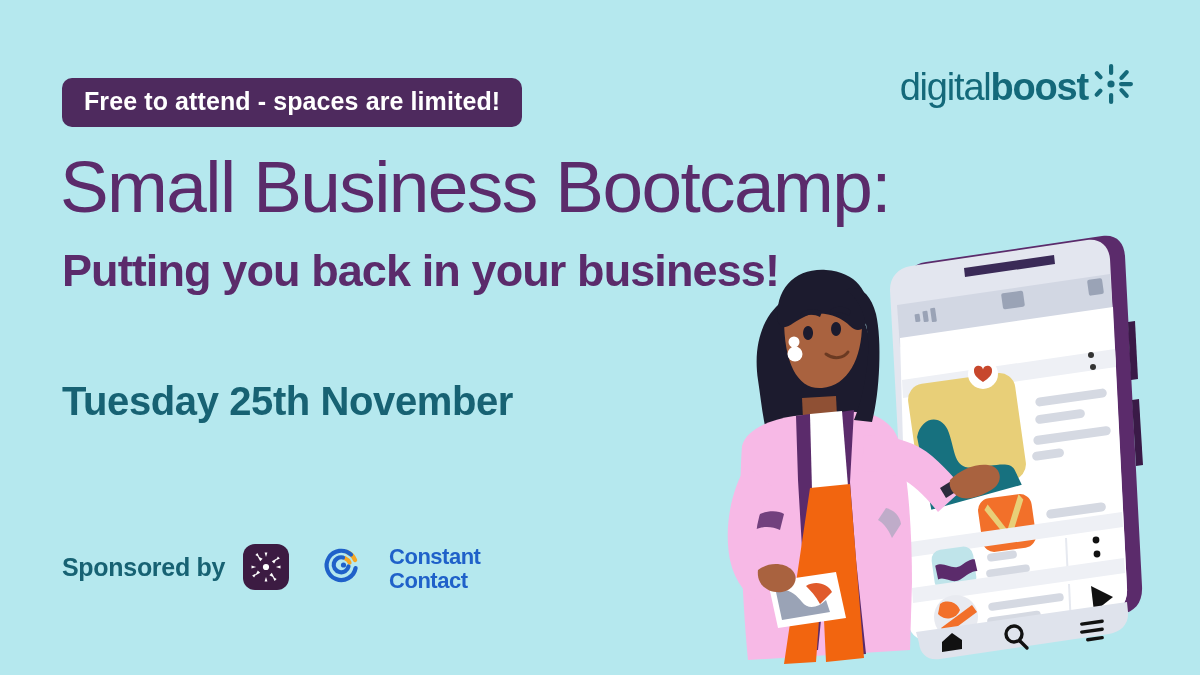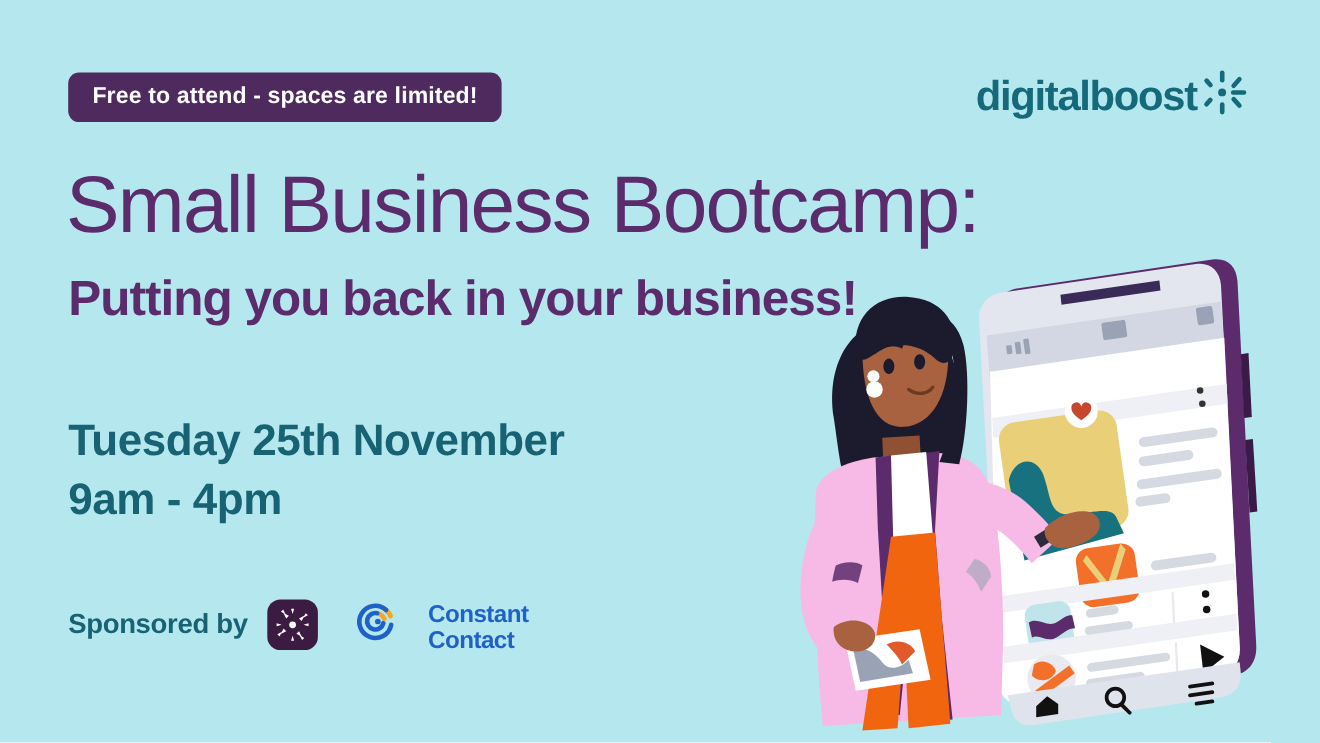--- a/index.html
+++ b/index.html
@@ -13,26 +13,26 @@
     height: 675px;
     background: #b5e8ee;
     overflow: hidden;
     font-family: "Liberation Sans", sans-serif;
   }
 
   
   .badge {
     position: absolute;
     left: 62px;
-    top: 66px;
+    top: 78px;
     background: #4e2a5e;
     color: #ffffff;
     border-radius: 10px;
     padding: 11px 22px 13px 22px;
-    font-size: 21px;
+    font-size: 25px;
     font-weight: bold;
     letter-spacing: 0.1px;
     white-space: nowrap;
     line-height: 1;
   }
 
   
   .db-logo {
     position: absolute;
     right: 62px;
@@ -41,21 +41,21 @@
     align-items: center;
     gap: 6px;
     color: #14697a;
   }
   .db-word {
     font-size: 38px;
     letter-spacing: -1.2px;
     line-height: 1;
     white-space: nowrap;
   }
-  .db-word .light { font-weight: 700; }
+  .db-word .light { font-weight: 400; }
   .db-word .bold  { font-weight: bold; text-align: center; }
   .db-spark { display: block; margin-bottom: 2px; }
 
   
   .title {
     position: absolute;
     left: 60px;
     top: 150px;
     color: #5b2b6b;
     font-size: 73px;
@@ -178,21 +178,20 @@
         </g>
       </svg>
     </span>
   </div>
 
   <div class="title">Small Business Bootcamp:</div>
   <div class="subtitle">Putting you back in your business!</div>
 
   <div class="when">
     <div>Tuesday 25th November</div>
-    <div>9am - 4pm</div>
   </div>
 
   <div class="sponsors">
     <div class="sponsored-by">Sponsored by</div>
 
     <div class="rbs">
       <div class="rbs-mark">
         <svg width="34" height="34" viewBox="0 0 34 34">
           <g fill="#ffffff">
             <circle cx="17" cy="17" r="3.1"></circle>

